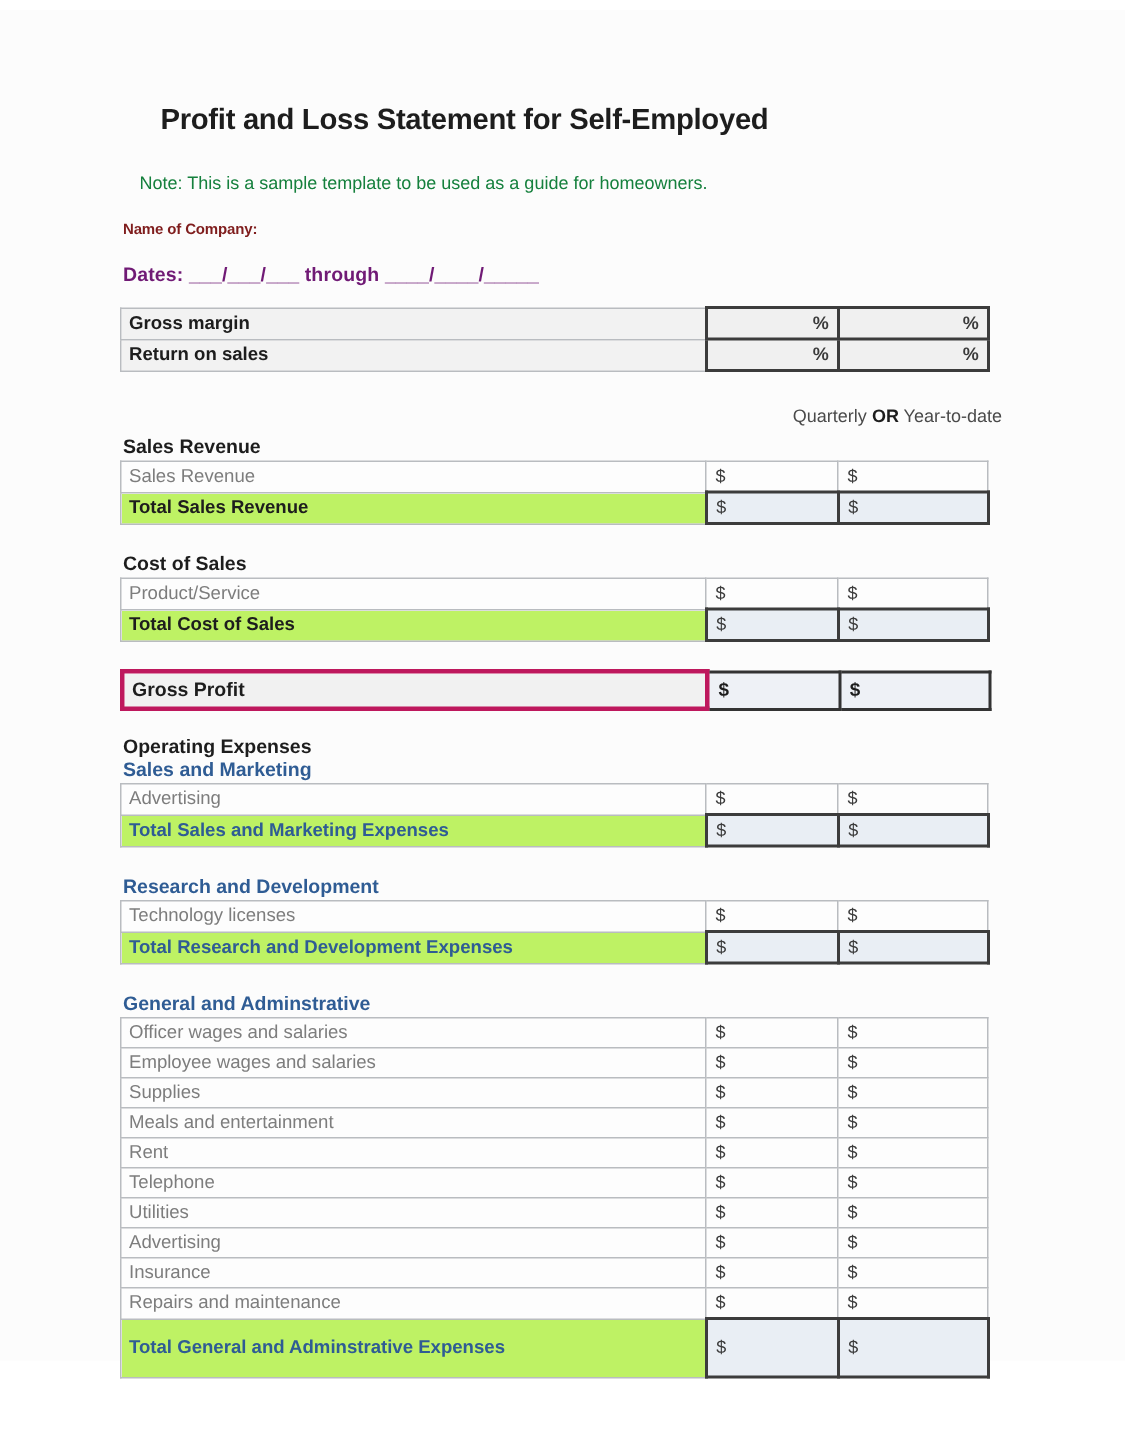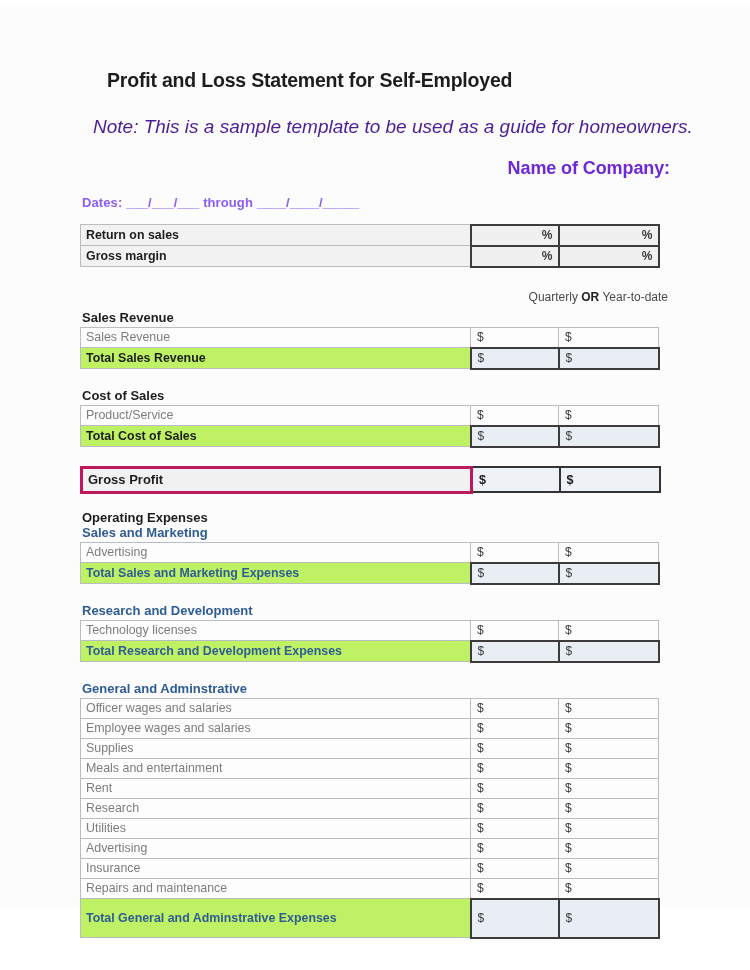--- a/index.html
+++ b/index.html
@@ -52,41 +52,39 @@
     font-weight: bold;
     letter-spacing: -0.2px;
     color: #1d1d1d;
     text-align: left;
     padding-left: 27px;
   }
   .note {
     margin: 0;
     padding-top: 22px;
     padding-left: 13px;
-    font-size: 19px;
-    font-style: italic;
+    font-size: 12px;
     line-height: 1.42;
-    color: #4c1d95;
+    color: #15803d;
     white-space: nowrap;
   }
   .company-line {
     padding-top: 17px;
     padding-left: 2px;
-    font-size: 18px;
-    font-weight: bold;
-    color: #6d28d9;
+    font-size: 10px;
+    font-weight: bold;
+    color: #7f1d1d;
     letter-spacing: -0.1px;
-    text-align: right;
   }
   .dates-line {
     padding-top: 16px;
     padding-left: 2px;
     font-size: 13px;
     font-weight: bold;
-    color: #8b5cf6;
+    color: #701a75;
     letter-spacing: 0.1px;
   }
 
   
   table.t {
     border-collapse: collapse;
     width: 578px;
     table-layout: fixed;
     font-size: 12.4px;
   }
@@ -240,26 +238,26 @@
       <div class="sp14"></div>
 
       <table class="pct">
         <colgroup>
             <col class="c-label">
             <col class="c-v1">
             <col class="c-v2">
           </colgroup>
         <tbody>
           <tr>
-            <td class="label">Return on sales</td>
+            <td class="label">Gross margin</td>
             <td class="val">%</td>
             <td class="val">%</td>
           </tr>
           <tr>
-            <td class="label">Gross margin</td>
+            <td class="label">Return on sales</td>
             <td class="val">%</td>
             <td class="val">%</td>
           </tr>
         </tbody>
       </table>
 
       <div class="sp22"></div>
 
       <div class="quarterly-row">
         <span>Quarterly</span>
@@ -411,21 +409,21 @@
             <td class="label">Meals and entertainment</td>
             <td class="val">$</td>
             <td class="val">$</td>
           </tr>
           <tr class="detail">
             <td class="label">Rent</td>
             <td class="val">$</td>
             <td class="val">$</td>
           </tr>
           <tr class="detail">
-            <td class="label">Research</td>
+            <td class="label">Telephone</td>
             <td class="val">$</td>
             <td class="val">$</td>
           </tr>
           <tr class="detail">
             <td class="label">Utilities</td>
             <td class="val">$</td>
             <td class="val">$</td>
           </tr>
           <tr class="detail">
             <td class="label">Advertising</td>

